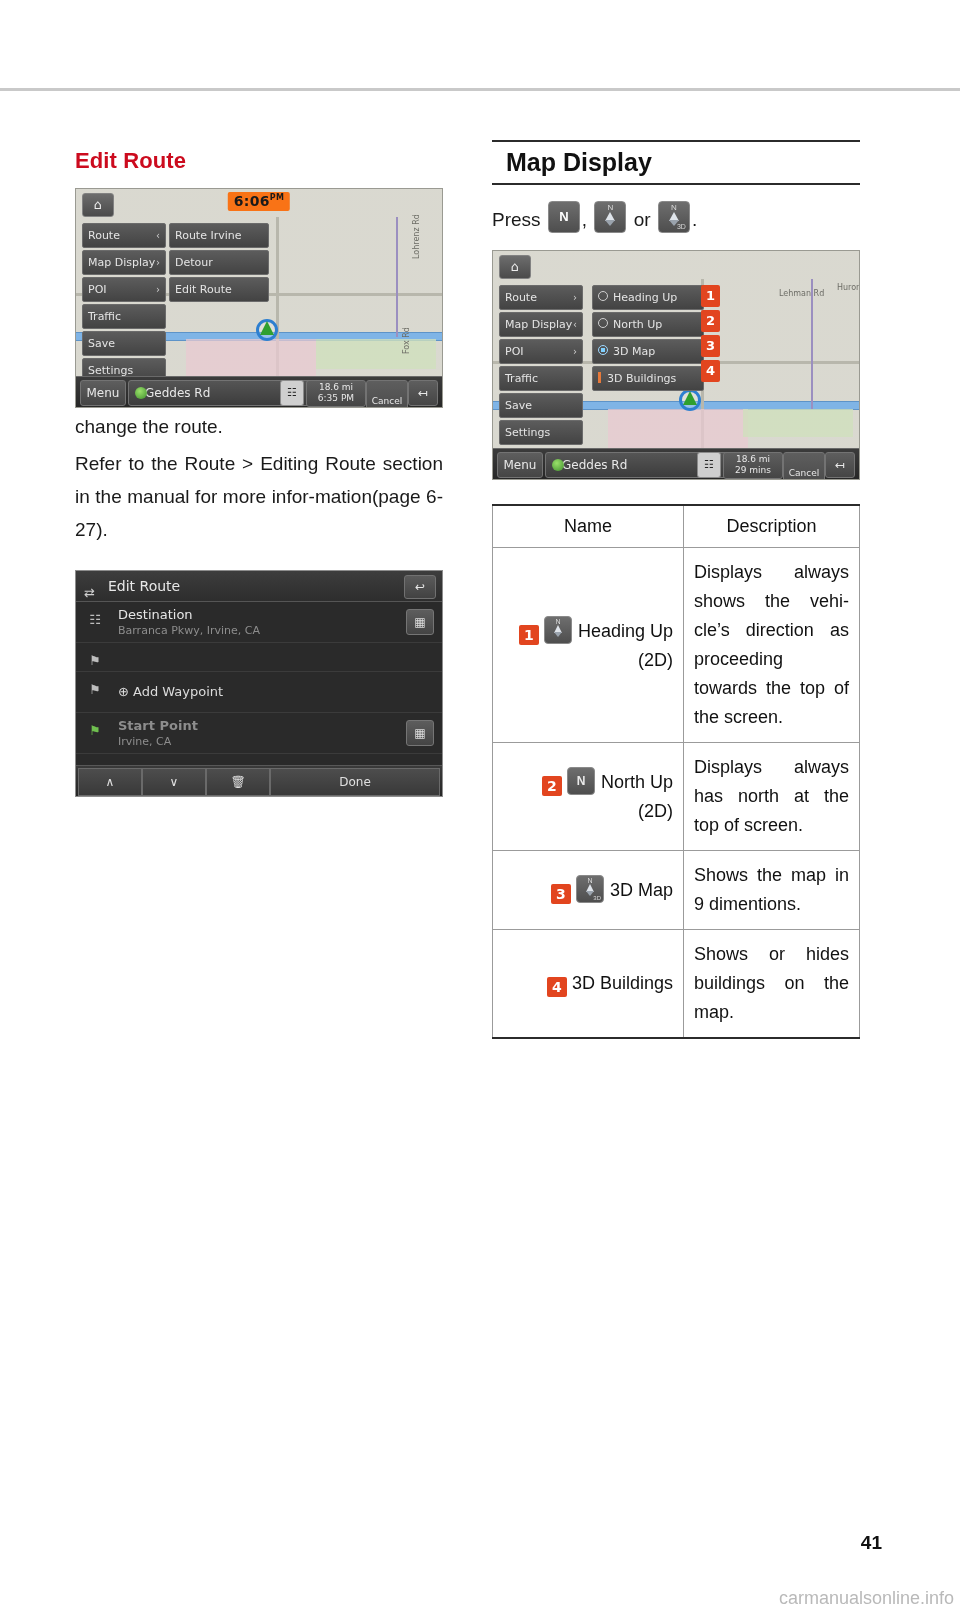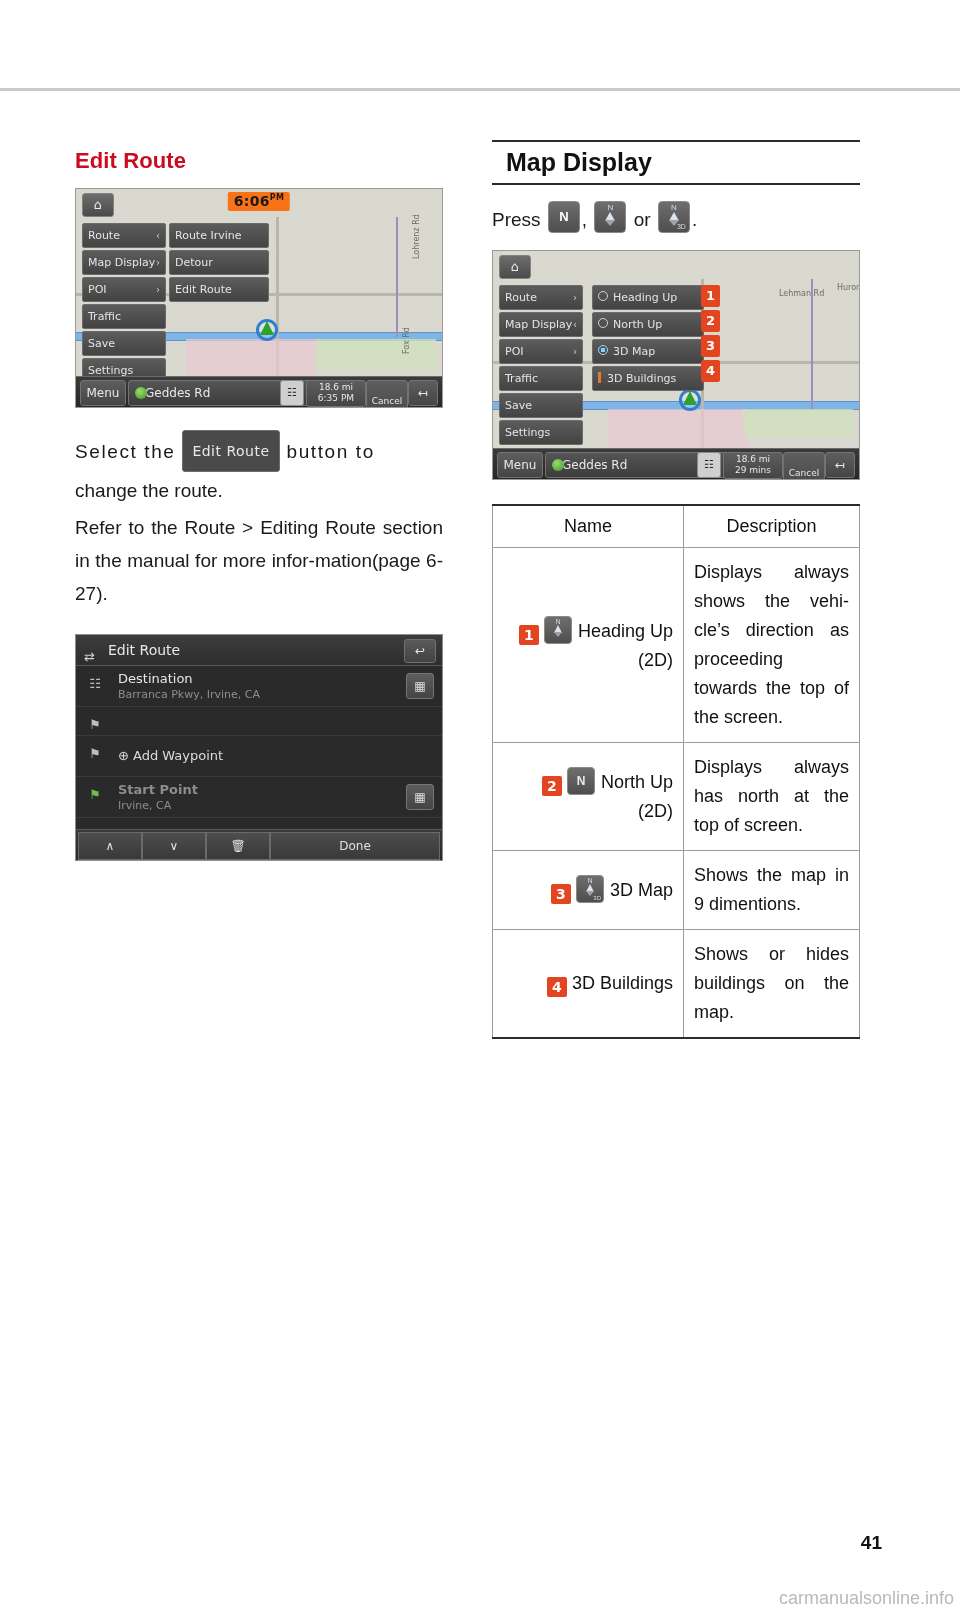--- a/index.html
+++ b/index.html
@@ -685,25 +685,20 @@
           <div>6:35 PM</div>
         </div>
         <div class="bb cancel">
           <div>Cancel</div>
           <div>Route</div>
         </div>
         <div class="bb back">↤</div>
       </div>
     </div>
 
-    <p class="sel-line" style="margin:22px 0 0 0;">
-      <span>Select the</span>
-      <span class="pill">Edit Route</span>
-      <span>button to</span>
-    </p>
     <p class="body-text tight" style="margin:2px 0 0 0;">change the route.</p>
     <p class="body-text" style="margin:4px 0 0 0;">Refer to the Route &gt; Editing Route section in the manual for more infor-mation(page 6-27).</p>
 
     <div class="editscreen" style="margin-top:24px;">
       <div class="ttl">
         <span class="ic">⇄</span>
         <span>Edit Route</span>
         <span class="back">↩</span>
       </div>
 

